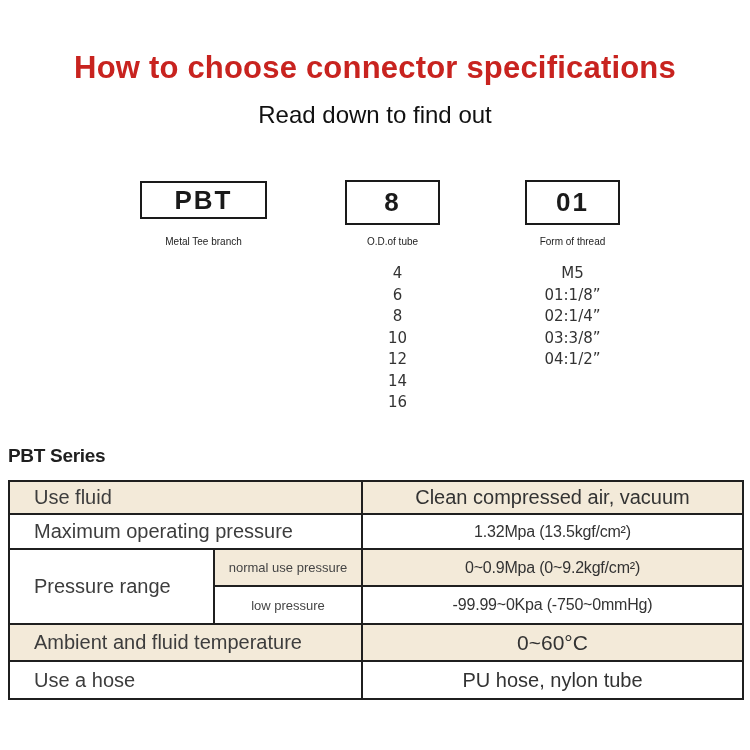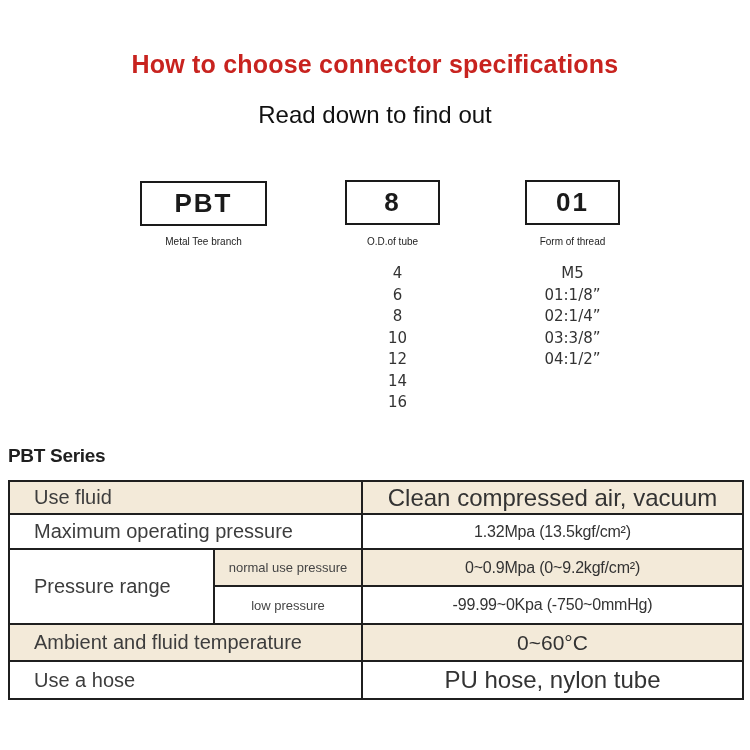--- a/index.html
+++ b/index.html
@@ -8,39 +8,39 @@
     position:relative;
     width:750px; height:750px;
     background:#ffffff;
     font-family:"Liberation Sans", sans-serif;
     color:#222;
     overflow:hidden;
   }
   .title {
     position:absolute; top:50px; left:0; width:750px;
     text-align:center;
-    font-size:25px; font-weight:700;
+    font-size:31px; font-weight:700;
     color:#c8231f;
     letter-spacing:0.2px;
   }
   .subtitle {
     position:absolute; top:101px; left:0; width:750px;
     text-align:center;
     font-size:24px; font-weight:400;
     color:#111111;
   }
   .code-box {
     position:absolute;
     border:2px solid #1a1a1a;
     background:#ffffff;
     display:flex; align-items:center; justify-content:center;
     font-weight:700; font-size:26px; color:#1a1a1a;
     letter-spacing:2px;
   }
-  .box-series { left:140px; top:181px; width:127px; height:45px; }
+  .box-series { left:140px; top:181px; width:127px; height:38px; }
   .box-od     { left:345px; top:180px; width:95px;  height:45px; }
   .box-thread { left:525px; top:180px; width:95px;  height:45px; }
   .box-label {
     position:absolute; top:236px;
     text-align:center;
     font-size:10px; color:#232323;
   }
   .label-series { left:118px; width:171px; }
   .label-od     { left:330px; width:125px; }
   .label-thread { left:510px; width:125px; }
@@ -77,21 +77,21 @@
   .label-cell {
     font-size:20px; color:#3d3d3d;
     padding-left:24px; text-align:left;
     font-weight:400;
   }
   .sub-cell {
     font-size:13px; color:#454545;
     text-align:center;
   }
   .value-cell { text-align:center; color:#333333; }
-  .v-lg { font-size:24px; }
+  .v-lg { font-size:20px; }
   .v-md { font-size:16px; letter-spacing:-0.2px; }
   .v-sm { font-size:21px; }
 </style>
 </head>
 <body>
 
 <div class="page">
 
   <div class="title">How to choose connector specifications</div>
   <div class="subtitle">Read down to find out</div>

